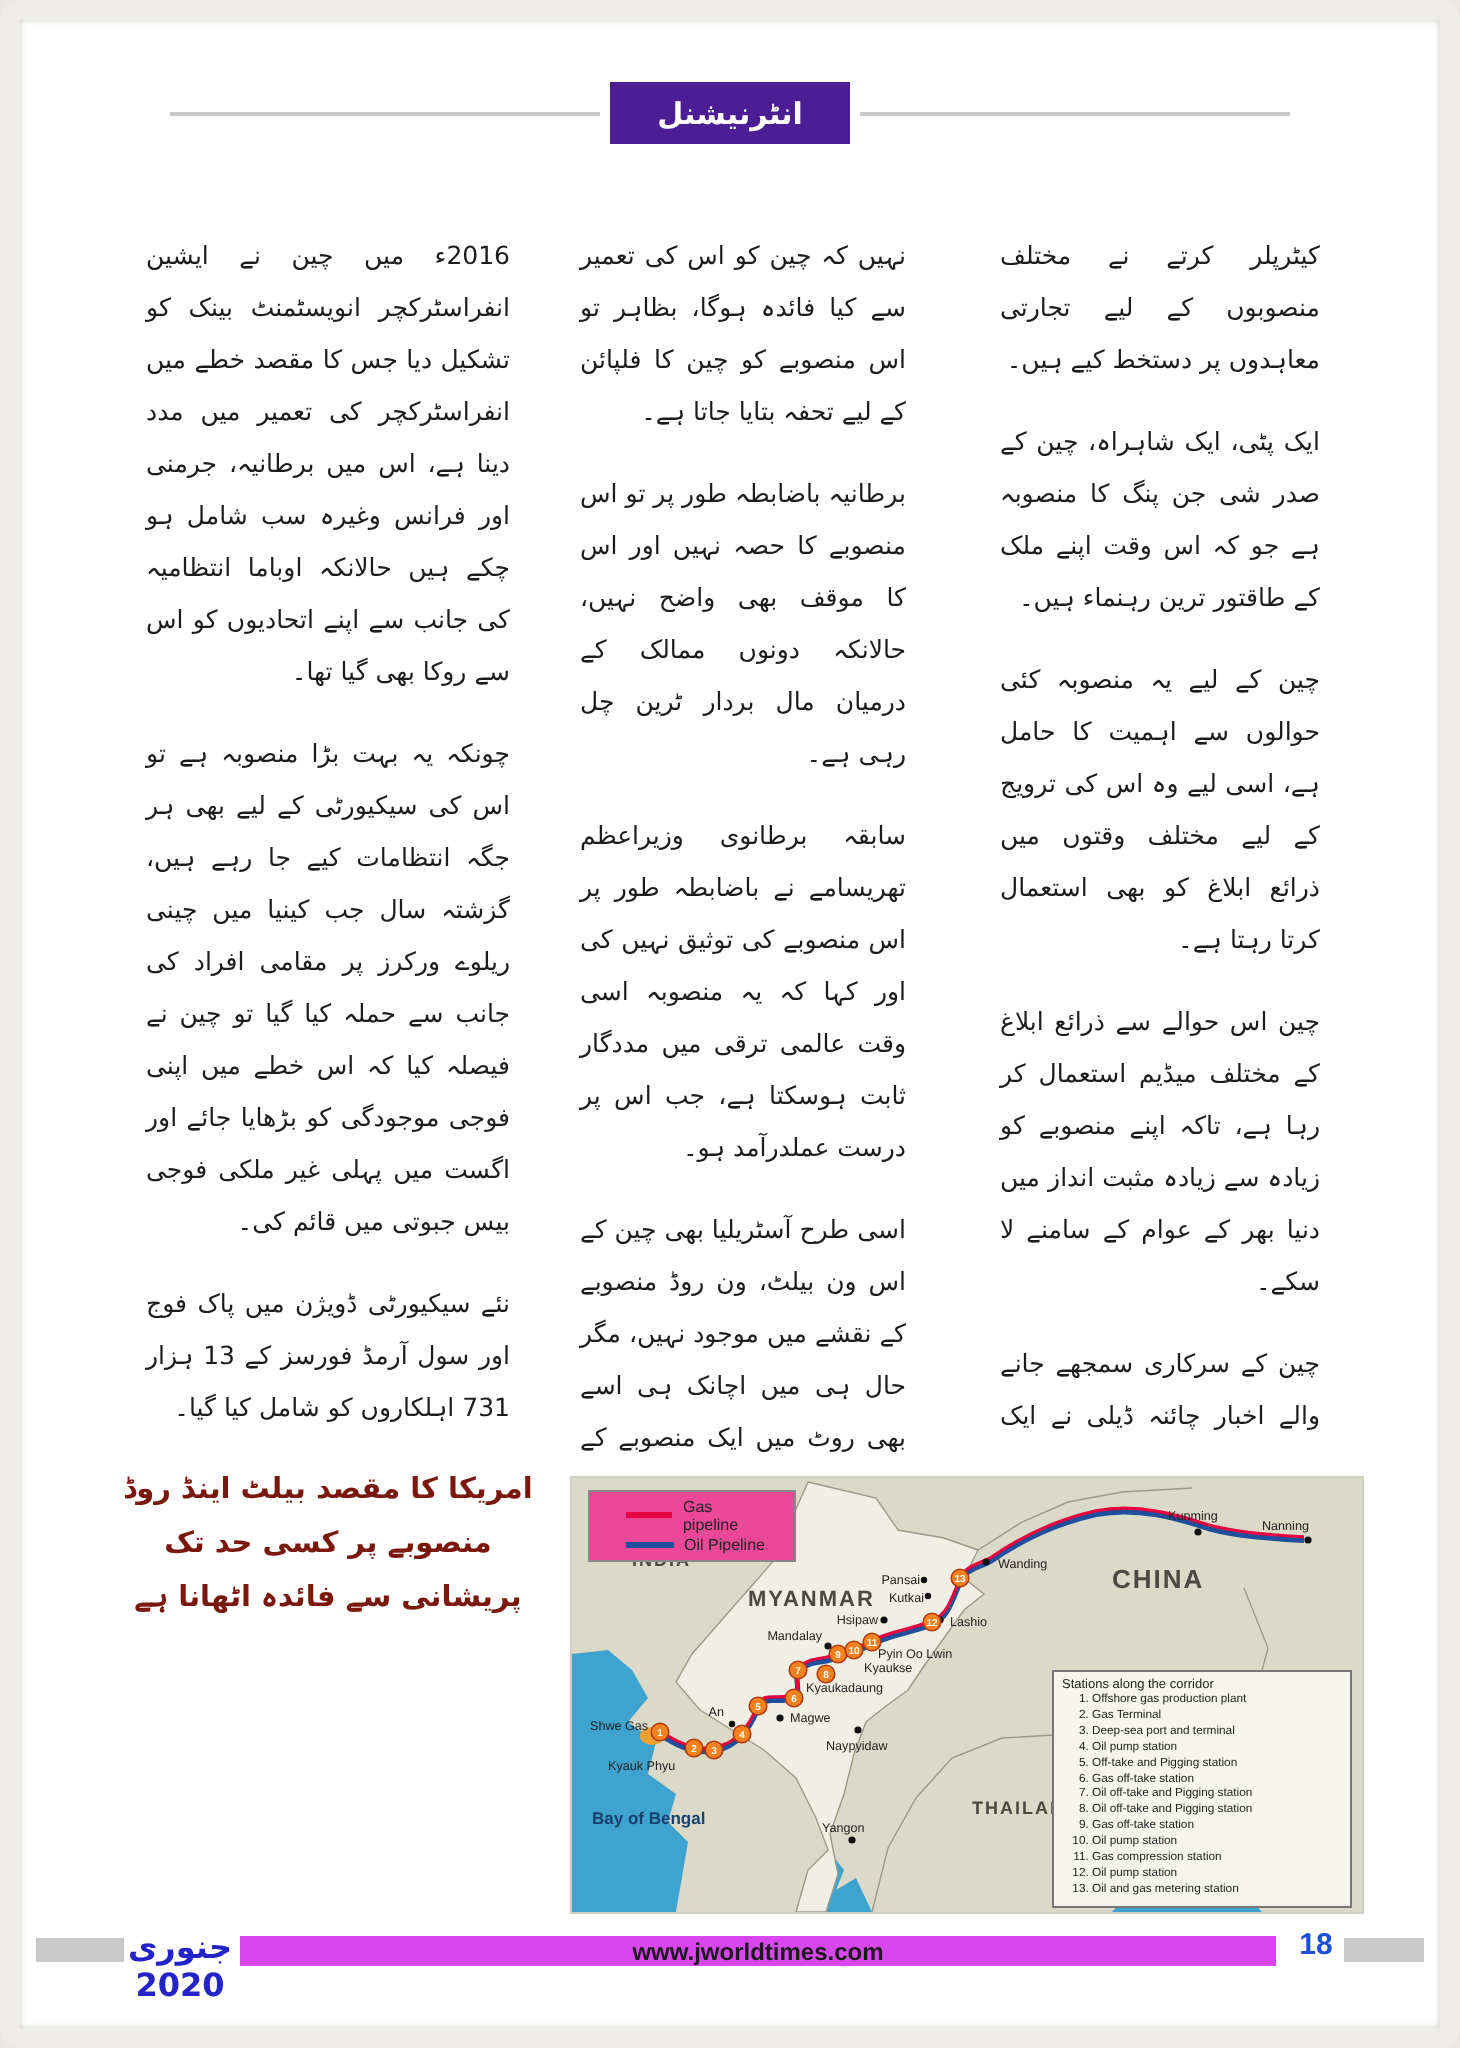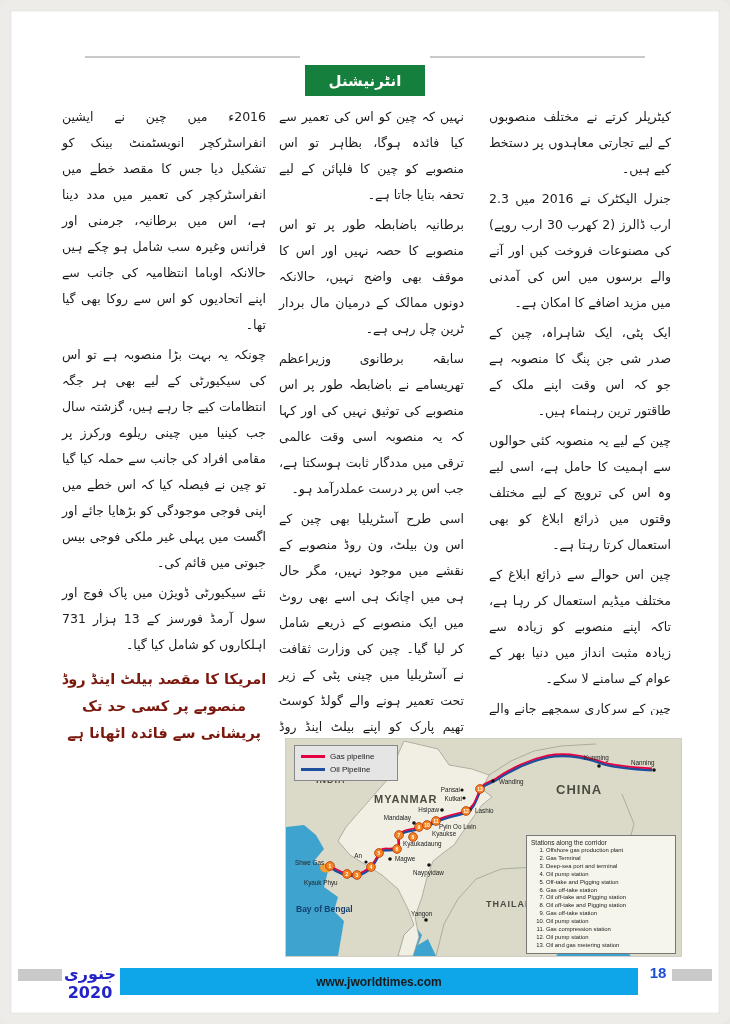--- a/index.html
+++ b/index.html
@@ -15,56 +15,56 @@
     box-shadow:inset 0 0 0 10px #edecE9, inset 0 0 2px 11px #e0dfdc;
     border-radius:10px;
     overflow:hidden;
   }
   
   .header-rule{position:absolute;top:56px;height:2px;background:#c9c9c9;}
   .rule-left{left:85px;width:215px;}
   .rule-right{left:430px;width:215px;}
   .section-box{
     position:absolute;top:41px;left:305px;width:120px;height:31px;
-    background:#15803d;
-    display:flex;align-items:center;justify-content:center;margin-top:24px;
+    background:#4c1d95;
+    display:flex;align-items:center;justify-content:center;
   }
   .section-box span{
     color:#ffffff;font-family:"DejaVu Sans",sans-serif;
     font-size:15px;font-weight:bold;direction:rtl;
   }
   
   .urdu{
     font-family:"DejaVu Sans",sans-serif;
     direction:rtl;
     text-align:justify;
     color:#1c1c1c;
   }
   .col{position:absolute;top:100px;overflow:hidden;}
-  .col p{margin:4px;font-size:12.5px;line-height:26px;}
+  .col p{margin:15px;font-size:12.5px;line-height:26px;}
   #col-right{left:485px;width:190px;height:615px;}
   #col-middle{left:275px;width:193px;height:634px;}
   #col-left{left:58px;width:212px;height:858px;}
   .article-heading{
     margin:8px 0 8px 0;
     font-size:14.5px;line-height:27px;
     font-weight:bold;text-align:center;
     color:#7a180e;
   }
   
   .map-figure{
     position:absolute;left:285px;top:738px;width:395px;height:217px;
     border:1px solid #cfcfc6;background:#dbdac8;
   }
   .map-figure svg{position:absolute;inset:0;}
   .legend-box{
     position:absolute;left:8px;top:6px;width:104px;height:36px;
-    background:#e5e5e5;border:1px solid #888;
+    background:#ec4899;border:1px solid #888;
     display:flex;flex-direction:column;justify-content:space-evenly;
-    padding:1px 0;box-sizing:border-box;
+    padding:1px 12px;box-sizing:border-box;
   }
   .legend-row{display:flex;align-items:center;gap:5px;padding-left:6px;}
   .legend-swatch{width:24px;height:3px;}
   .legend-label{font-size:8px;color:#222;}
   .stations-box{
     position:absolute;left:240px;top:96px;width:150px;height:119px;
     background:#f6f5ec;border:1px solid #777;
     box-sizing:border-box;padding:3px 2px 2px 4px;overflow:hidden;
   }
   .stations-title{font-size:6.5px;color:#222;margin:0 0 1px 0;}
@@ -73,22 +73,22 @@
   
   .footer-stub{position:absolute;top:969px;height:12px;background:#c9c9c9;}
   .stub-left{left:18px;width:44px;}
   .stub-right{left:672px;width:40px;}
   .footer-date{
     position:absolute;left:64px;top:964px;width:52px;
     font-family:"DejaVu Sans",sans-serif;direction:rtl;
     font-size:16px;font-weight:bold;color:#2323c8;text-align:center;
   }
   .footer-bar{
-    position:absolute;left:120px;top:968px;width:518px;height:27px;
-    background:#0ea5e9;
+    position:absolute;left:120px;top:968px;width:518px;height:15px;
+    background:#d946ef;
     display:flex;align-items:center;justify-content:center;
   }
   .footer-site{font-size:12px;font-weight:bold;color:#1a1a1a;}
   .footer-page{
     position:absolute;left:646px;top:964px;width:24px;
     font-size:15px;font-weight:bold;color:#1d4ed8;text-align:center;
   }
   
   .country-lbl{font-family:"Liberation Sans",sans-serif;font-weight:bold;fill:#4a4a42;letter-spacing:1px;}
   .city-lbl{font-family:"Liberation Sans",sans-serif;font-size:6.3px;fill:#222;}
@@ -100,21 +100,20 @@
 <div class="page">
 
   <div class="header-rule rule-left"></div>
   <div class="header-rule rule-right"></div>
   <div class="section-box">
     <span>انٹرنیشنل</span>
   </div>
 
   <div id="col-right" class="col urdu">
       <p>کیٹرپلر کرتے نے مختلف منصوبوں کے لیے تجارتی معاہدوں پر دستخط کیے ہیں۔</p>
-      <p>جنرل الیکٹرک نے 2016 میں 2.3 ارب ڈالرز (2 کھرب 30 ارب روپے) کی مصنوعات فروخت کیں اور آنے والے برسوں میں اس کی آمدنی میں مزید اضافے کا امکان ہے۔</p>
       <p>ایک پٹی، ایک شاہراہ، چین کے صدر شی جن پنگ کا منصوبہ ہے جو کہ اس وقت اپنے ملک کے طاقتور ترین رہنماء ہیں۔</p>
       <p>چین کے لیے یہ منصوبہ کئی حوالوں سے اہمیت کا حامل ہے، اسی لیے وہ اس کی ترویج کے لیے مختلف وقتوں میں ذرائع ابلاغ کو بھی استعمال کرتا رہتا ہے۔</p>
       <p>چین اس حوالے سے ذرائع ابلاغ کے مختلف میڈیم استعمال کر رہا ہے، تاکہ اپنے منصوبے کو زیادہ سے زیادہ مثبت انداز میں دنیا بھر کے عوام کے سامنے لا سکے۔</p>
       <p>چین کے سرکاری سمجھے جانے والے اخبار چائنہ ڈیلی نے ایک ویڈیو بنائی، جس میں بچوں کو گاتے ہوئے دیکھا جا سکتا ہے، جس کے بول بھی کچھ یوں ہیں</p>
     </div>
 
   <div id="col-middle" class="col urdu">
       <p>نہیں کہ چین کو اس کی تعمیر سے کیا فائدہ ہوگا، بظاہر تو اس منصوبے کو چین کا فلپائن کے لیے تحفہ بتایا جاتا ہے۔</p>
       <p>برطانیہ باضابطہ طور پر تو اس منصوبے کا حصہ نہیں اور اس کا موقف بھی واضح نہیں، حالانکہ دونوں ممالک کے درمیان مال بردار ٹرین چل رہی ہے۔</p>
       <p>سابقہ برطانوی وزیراعظم تھریسامے نے باضابطہ طور پر اس منصوبے کی توثیق نہیں کی اور کہا کہ یہ منصوبہ اسی وقت عالمی ترقی میں مددگار ثابت ہوسکتا ہے، جب اس پر درست عملدرآمد ہو۔</p>

